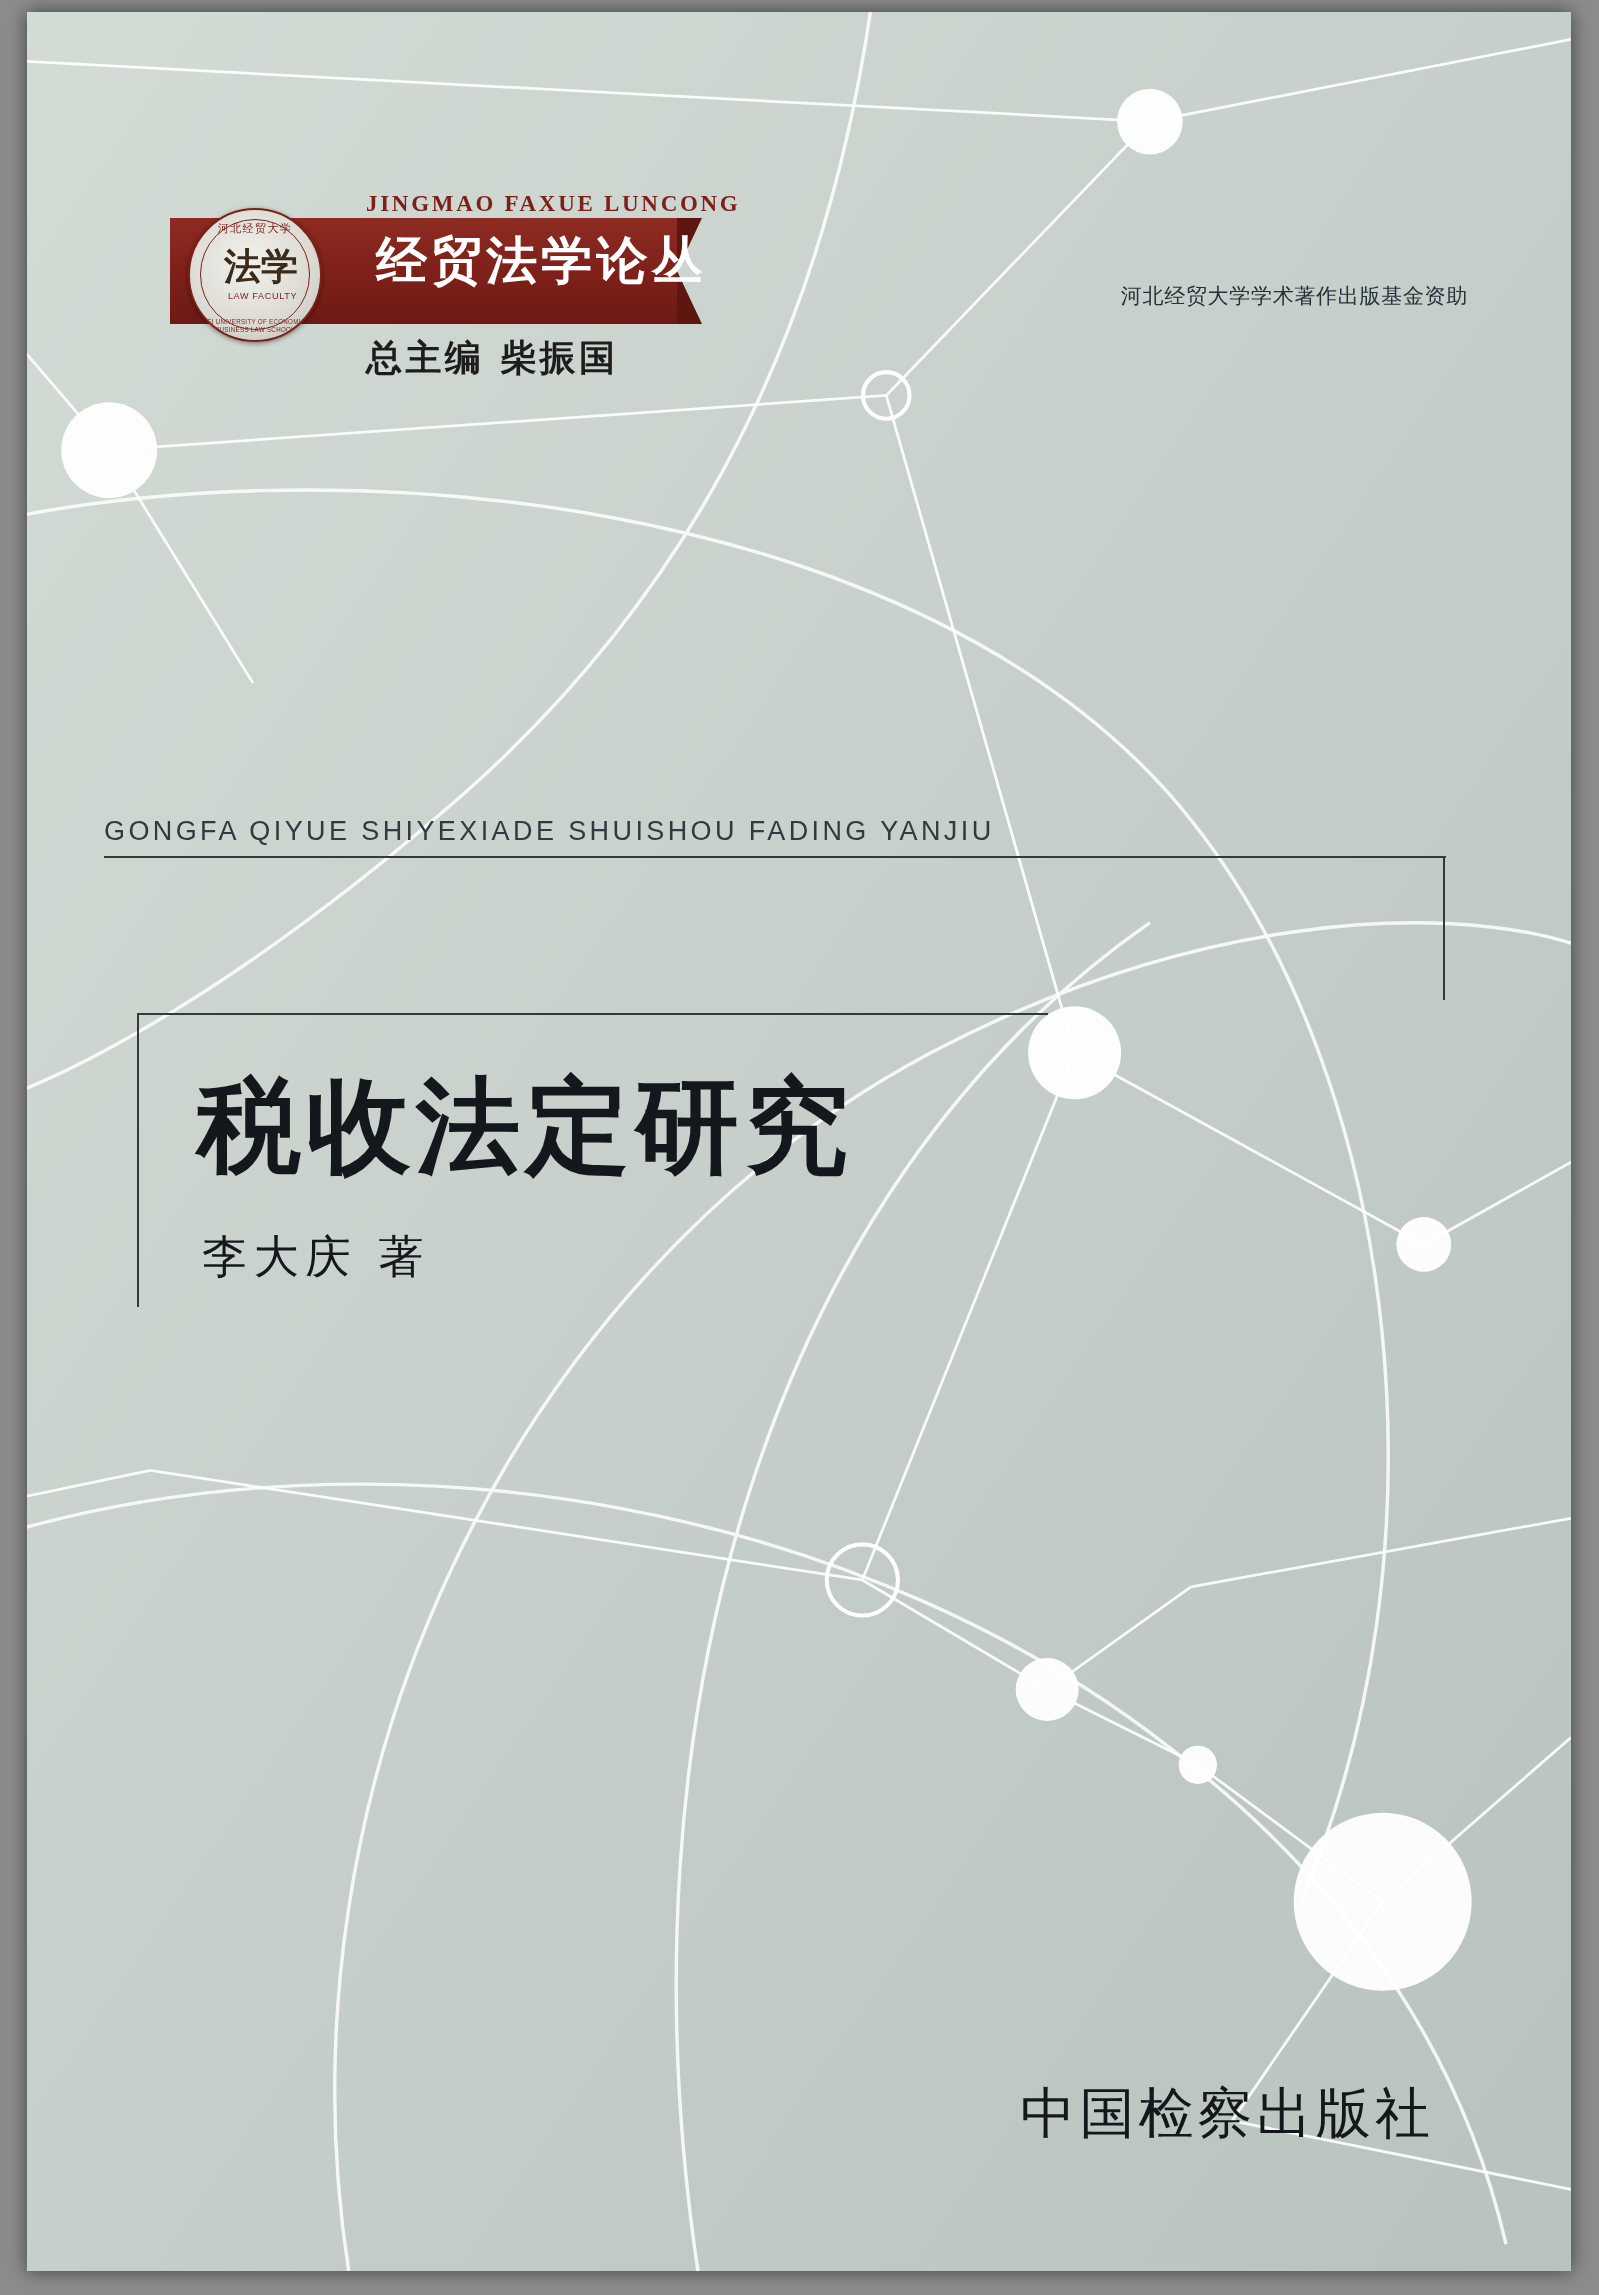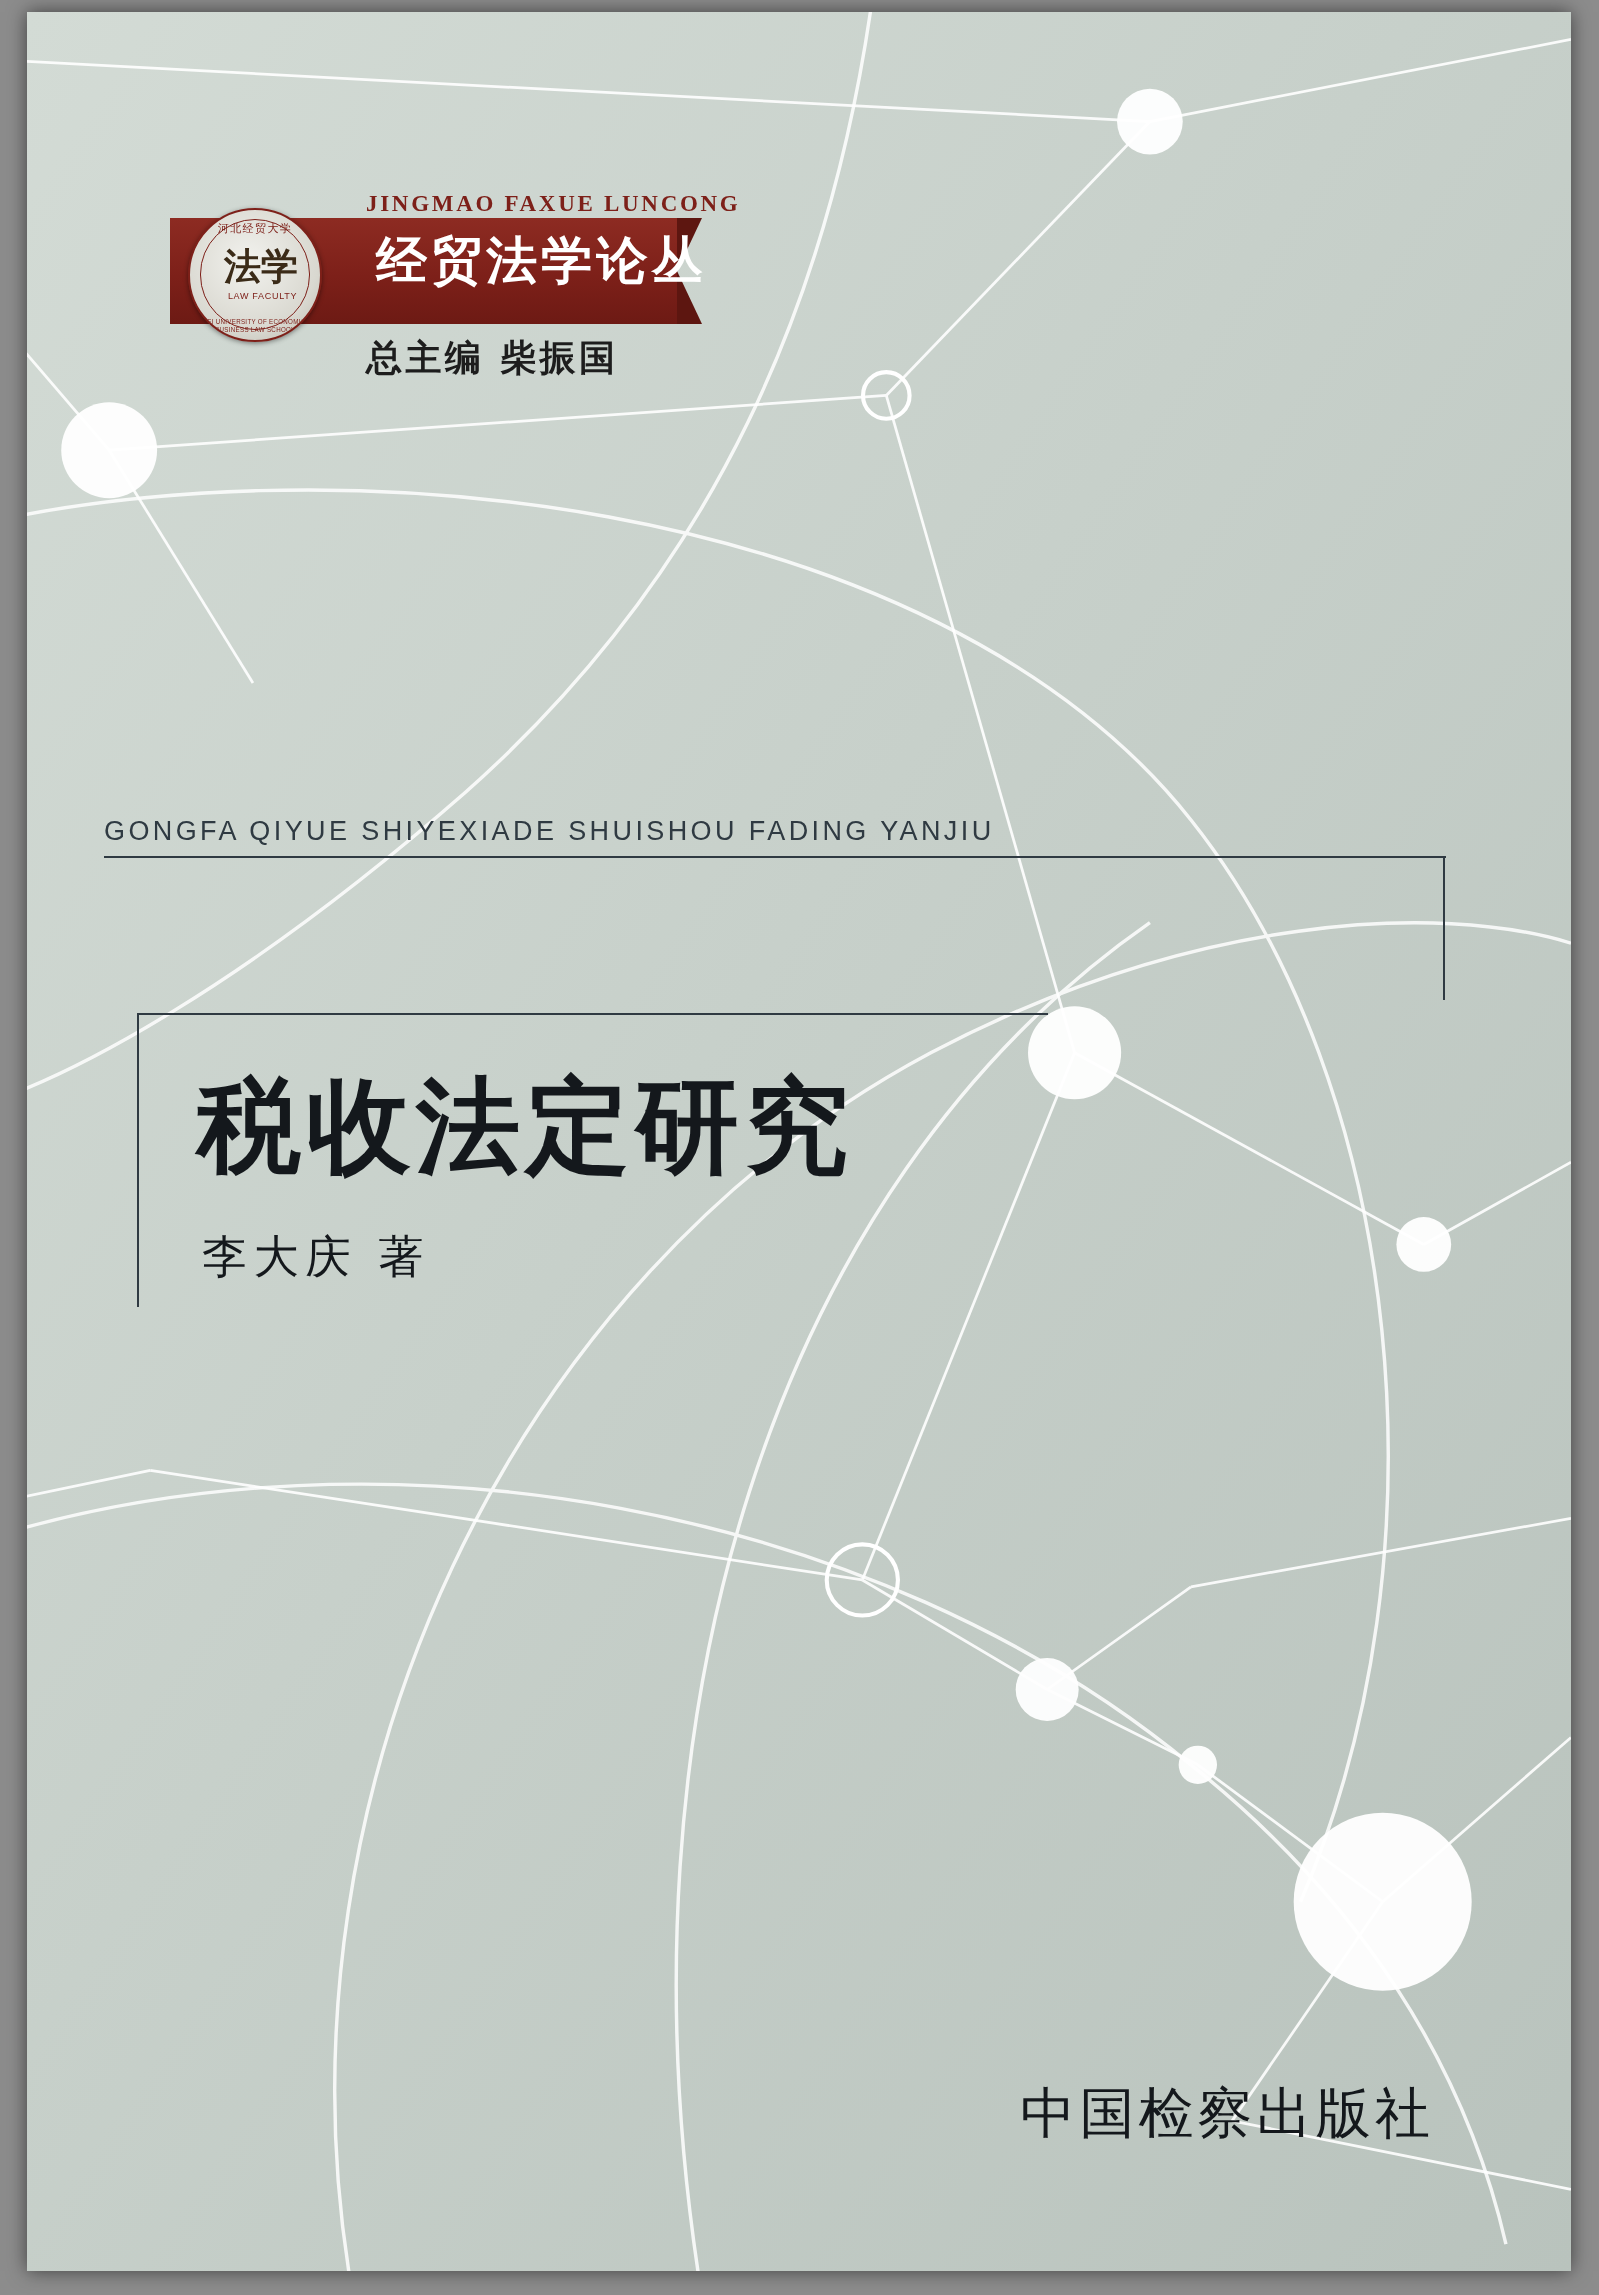--- a/index.html
+++ b/index.html
@@ -354,20 +354,21 @@
       <div class="seal-mid-text">LAW FACULTY</div>
       <div class="seal-bottom-text">HEBEI UNIVERSITY OF ECONOMICS &amp; BUSINESS LAW SCHOOL</div>
     </div>
 
     <div class="series-pinyin">JINGMAO FAXUE LUNCONG</div>
     <div class="series-title">经贸法学论丛</div>
     <div class="series-editor">总主编  柴振国</div>
   </div>
 
   <div class="funding">
+    <div class="funding-line2">河北经贸大学学术著作出版基金资助</div>
   </div>
 
   <div class="title-pinyin">GONGFA QIYUE SHIYEXIADE SHUISHOU FADING YANJIU</div>
   <div class="rule-top"></div>
   <div class="rule-right-v"></div>
   <div class="rule-mid"></div>
   <div class="rule-left-v"></div>
   <div class="title-line2">税收法定研究</div>
 
   <div class="author">李大庆  著</div>

